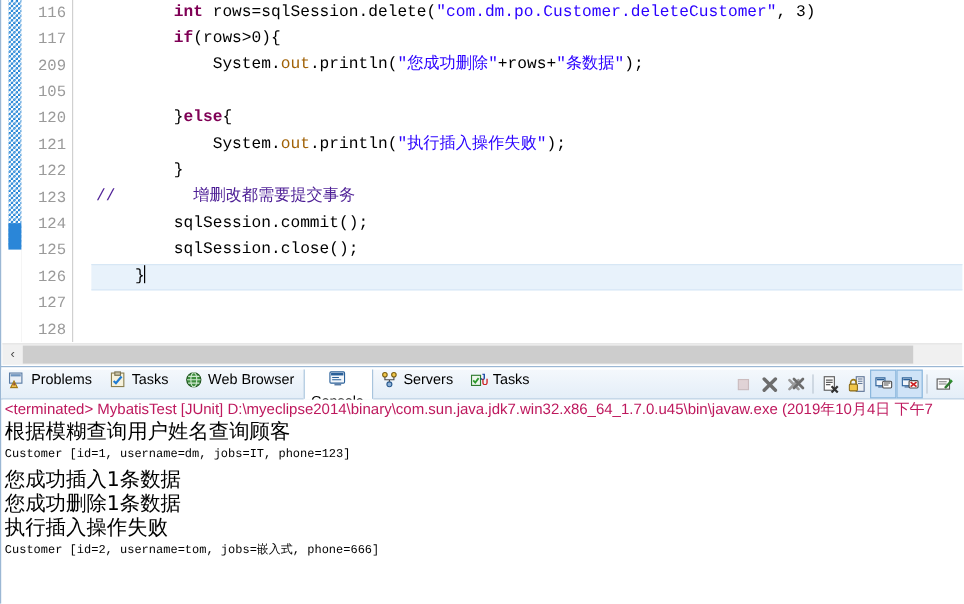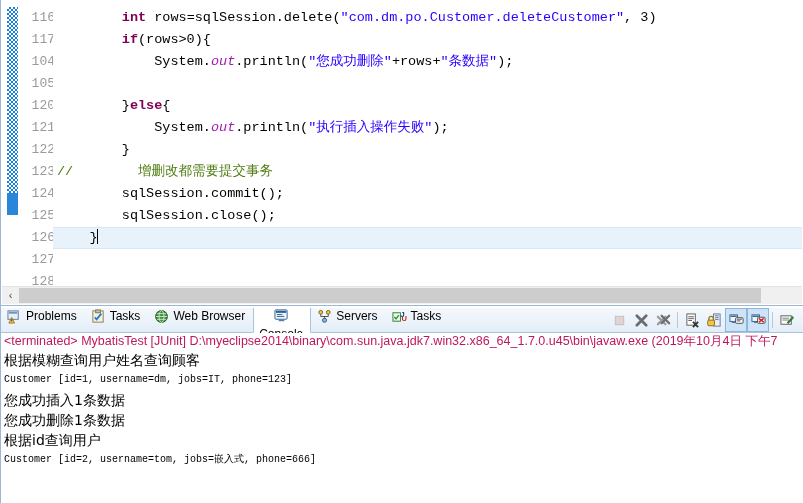--- a/index.html
+++ b/index.html
@@ -27,21 +27,20 @@
     border-left: 1px solid #9bb7d4;
     border-right: 1px solid #ffffff;
     overflow: hidden;
   }
   #editor-body {
     position: absolute;
     left: 0; top: 0;
     width: 803px;
     height: 285px;
     overflow: hidden;
-    margin-top: 7px;
   }
 
   
   #marker-bar {
     position: absolute;
     left: 3px; top: 0;
     width: 14px;
     height: 285px;
     background: #ffffff;
     border-right: 1px solid #d8d8d8;
@@ -82,21 +81,21 @@
   #line-ruler .ln {
     height: 22px;
     line-height: 22px;
     padding-right: 5px;
     box-sizing: border-box;
   }
 
   
   #code-surface {
     position: absolute;
-    left: 52px; top: 0;
+    left: 75px; top: 0;
     right: 0;
     height: 285px;
     background: #ffffff;
     font-family: "Liberation Mono", monospace;
     font-size: 13.5px;
     white-space: pre;
     overflow: hidden;
   }
   #code-surface .cl {
     height: 22px;
@@ -107,22 +106,22 @@
   }
   #code-surface .cl.current {
     background: #e8f2fb;
     border-top: 1px solid #d7e7f5;
     border-bottom: 1px solid #d7e7f5;
     height: 22px;
     line-height: 20px;
   }
   .kw   { color: #7f0055; font-weight: bold; }
   .str  { color: #2a00ff; }
-  .fld  { color: #a21caf; font-style: italic; }
-  .cmt  { color: #4d7c0f; }
+  .fld  { color: #a16207; }
+  .cmt  { color: #4c1d95; }
   .pl   { color: #000000; }
   .caret {
     display: inline-block;
     width: 0;
     border-left: 1px solid #000;
     height: 15px;
     vertical-align: -3px;
     margin-left: -1px;
   }
 
@@ -255,42 +254,42 @@
     line-height: 20px;
     font-family: "Liberation Mono", monospace;
     font-size: 10px;
     color: #000;
     white-space: pre;
     padding-left: 2px;
     overflow: hidden;
   }
   #console-out .outline.cn {
     font-family: "DejaVu Sans", sans-serif;
-    font-size: 14px;
+    font-size: 17px;
   }
 
   
   .ico { display:inline-block; width:15px; height:15px; line-height:0; }
 </style>
 </head>
 <body>
 
 <div id="editor-panel">
 
   <div id="editor-body">
 
     <div id="marker-bar">
       <div class="hatch"></div>
       <div class="solid"></div>
     </div>
 
     <div id="line-ruler">
         <div class="ln">116</div>
         <div class="ln">117</div>
-        <div class="ln">104</div>
+        <div class="ln">209</div>
         <div class="ln">105</div>
         <div class="ln">120</div>
         <div class="ln">121</div>
         <div class="ln">122</div>
         <div class="ln">123</div>
         <div class="ln">124</div>
         <div class="ln">125</div>
         <div class="ln">126</div>
         <div class="ln">127</div>
         <div class="ln">128</div>
@@ -425,16 +424,16 @@
       </div>
       <div style="width: 6px;"></div>
     </div>
 
   <div id="console-out">
     <div class="termline">&lt;terminated&gt; MybatisTest [JUnit] D:\myeclipse2014\binary\com.sun.java.jdk7.win32.x86_64_1.7.0.u45\bin\javaw.exe (2019年10月4日 下午7</div>
   <div class="outline cn">根据模糊查询用户姓名查询顾客</div>
       <div class="outline">Customer [id=1, username=dm, jobs=IT, phone=123]</div>
       <div class="outline cn">您成功插入1条数据</div>
       <div class="outline cn">您成功删除1条数据</div>
-      <div class="outline cn">根据id查询用户</div>
+      <div class="outline cn">执行插入操作失败</div>
       <div class="outline">Customer [id=2, username=tom, jobs=嵌入式, phone=666]</div>
     </div>
 </div>
 
 </body></html>

